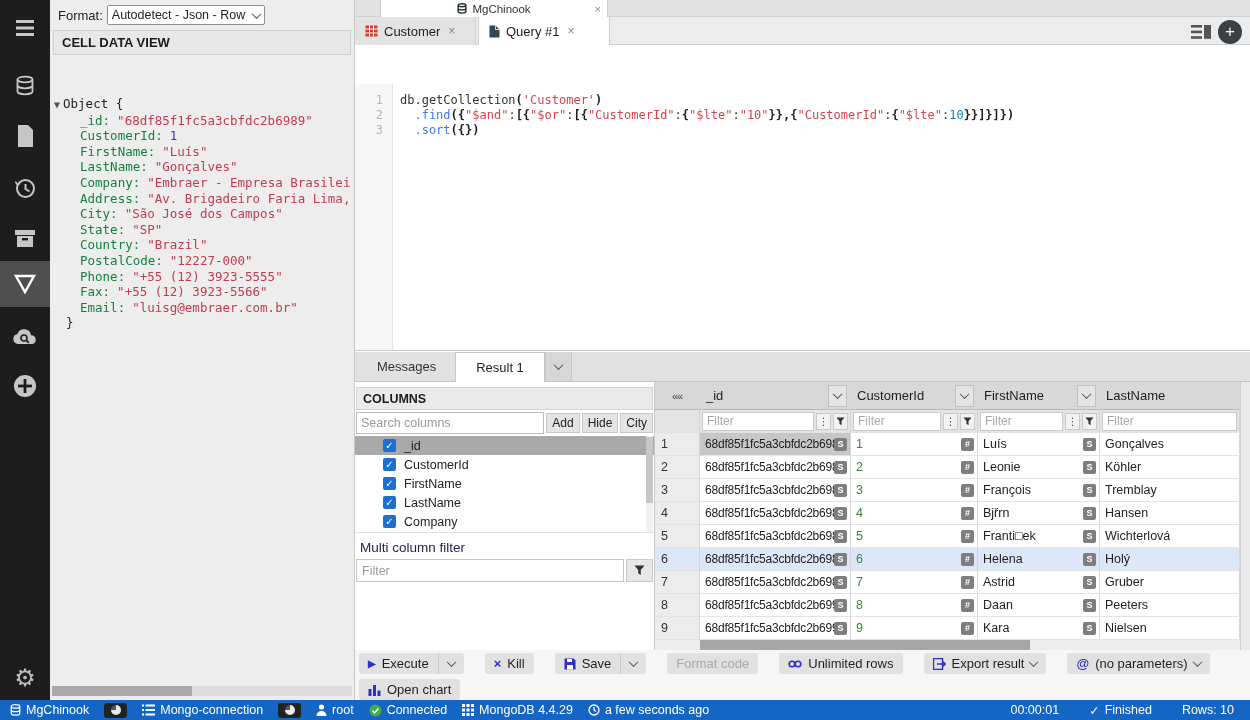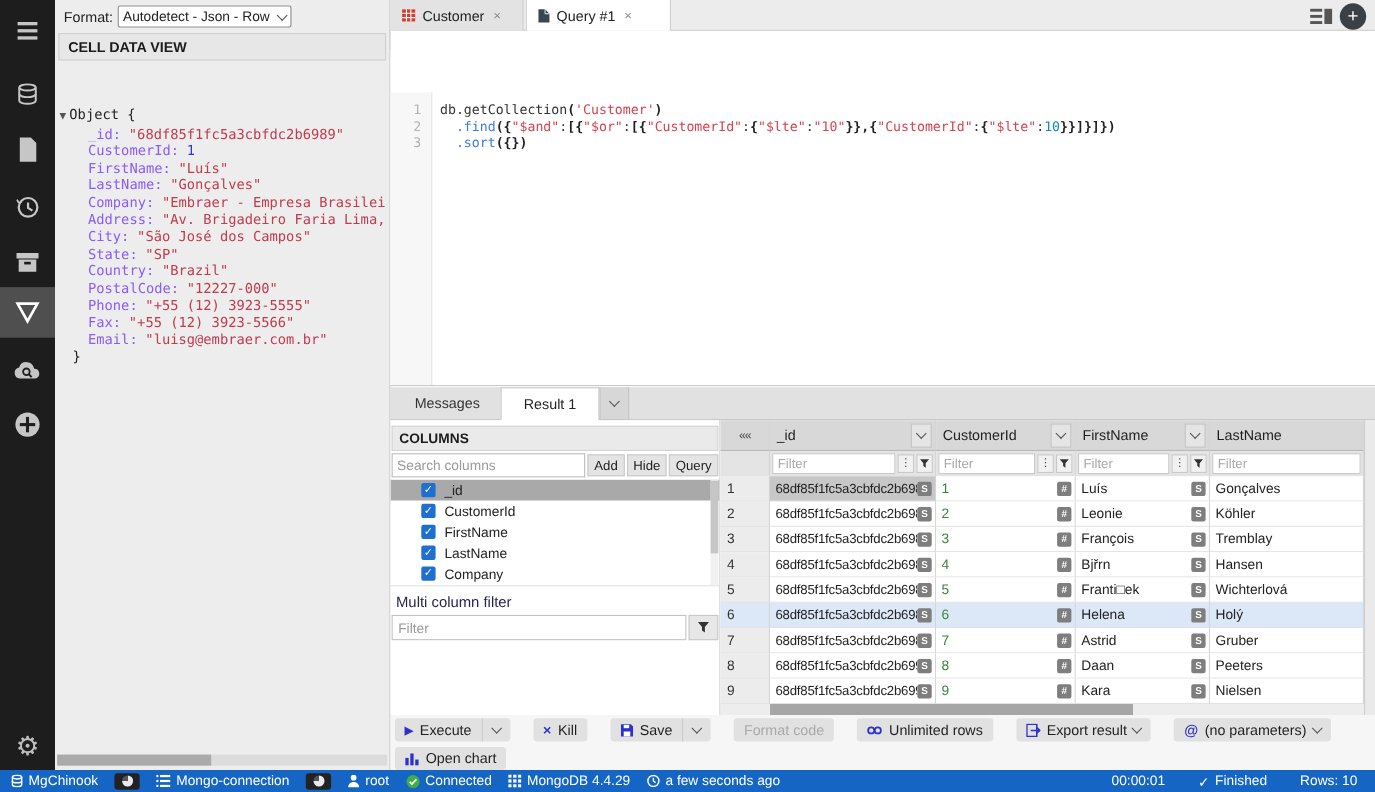--- a/index.html
+++ b/index.html
@@ -16,32 +16,32 @@
 
   
   #cell-panel{position:absolute;left:50px;top:0;width:305px;height:700px;background:#ededed;border-right:1px solid #c9c9c9;box-sizing:border-box;}
   #cdv-title{margin:3px 3px 0 3px;height:23px;line-height:23px;background:#e7e7e7;border:1px solid #d0d0d0;font-weight:bold;font-size:13px;padding-left:8px;color:#1b1b1b;}
   #cdv-format-row{display:flex;align-items:center;padding:5px 0 2px 8px;gap:4px;}
   #cdv-format-row .lbl{font-size:13px;color:#222;}
   #format-select{background:#fff;border:1px solid #8f8f8f;border-radius:2px;height:18px;line-height:18px;font-size:12.5px;padding:0 4px;display:flex;align-items:center;gap:8px;cursor:pointer;}
   #json-view{padding:2px 0 0 4px;font-size:12.5px;line-height:15.6px;white-space:nowrap;overflow:hidden;}
   .j-root{color:#222;}
   .j-line{padding-left:26px;overflow:hidden;}
-  .j-key{color:#8b5cf6;margin-right:7px;}
+  .j-key{color:#15803d;margin-right:7px;}
   .j-str{color:#c23b4e;}
   .j-num{color:#2d35d8;}
   .j-arrow{color:#555;font-size:10px;margin-right:3px;}
   #cdv-hscroll{position:absolute;left:2px;bottom:4px;width:300px;height:10px;background:#dcdcdc;}
   #cdv-hscroll .thumb{position:absolute;left:0;top:0;width:140px;height:10px;background:#aaaaaa;}
 
   
   #tabrow1{position:absolute;left:355px;top:0;width:895px;height:17px;background:#e2e2e2;border-bottom:1px solid #d2d2d2;box-sizing:border-box;}
   #win-tab{position:absolute;left:25px;top:0;width:228px;height:17px;background:#fff;border-left:1px solid #c9c9c9;border-right:1px solid #c9c9c9;box-sizing:border-box;display:flex;align-items:center;justify-content:center;gap:5px;font-size:11.5px;color:#333;}
   #win-tab .x{position:absolute;right:6px;color:#888;font-size:11px;cursor:pointer;}
-  #tabrow2{position:absolute;left:355px;top:0;width:895px;height:28px;background:#ececec;border-bottom:1px solid #d0d0d0;box-sizing:border-box;}
+  #tabrow2{position:absolute;left:355px;top:17px;width:895px;height:28px;background:#ececec;border-bottom:1px solid #d0d0d0;box-sizing:border-box;}
   .etab{position:absolute;top:0;height:28px;display:flex;align-items:center;gap:6px;padding:0 10px;box-sizing:border-box;font-size:13px;color:#222;cursor:pointer;}
   #tab-customer{left:0;width:121px;background:#e3e3e3;border-right:1px solid #cfcfcf;}
   #tab-query{left:123px;width:132px;background:#fff;border-left:1px solid #cfcfcf;border-right:1px solid #cfcfcf;}
   .etab .x{color:#888;font-size:12px;margin-left:2px;cursor:pointer;}
   #top-right-icons{position:absolute;right:8px;top:3px;display:flex;align-items:center;gap:6px;}
   #plus-circle{width:24px;height:24px;border-radius:50%;background:#3b4045;color:#fff;display:flex;align-items:center;justify-content:center;font-size:17px;line-height:24px;cursor:pointer;}
 
   
   #editor{position:absolute;left:355px;top:45px;width:895px;height:306px;background:#fff;display:flex;border-bottom:1px solid #c9c9c9;box-sizing:border-box;}
   #gutter{width:38px;background:#f7f7f7;border-right:1px solid #e4e4e4;padding-top:9px;box-sizing:border-box;}
@@ -275,21 +275,21 @@
         <span class="chev"></span>
       </div>
   </div>
 
   <div id="cols-panel">
     <div class="sec-bar">COLUMNS</div>
     <div id="col-search-row">
       <input placeholder="Search columns" style="">
       <span class="mini-btn">Add</span>
       <span class="mini-btn">Hide</span>
-      <span class="mini-btn">Query</span>
+      <span class="mini-btn">City</span>
     </div>
     <div id="col-list">
       <div id="col-items">
           <div class="col-item sel">
             <span class="cb">✓</span>
             <span class="col-label">_id</span>
           </div>
           <div class="col-item">
             <span class="cb">✓</span>
             <span class="col-label">CustomerId</span>

